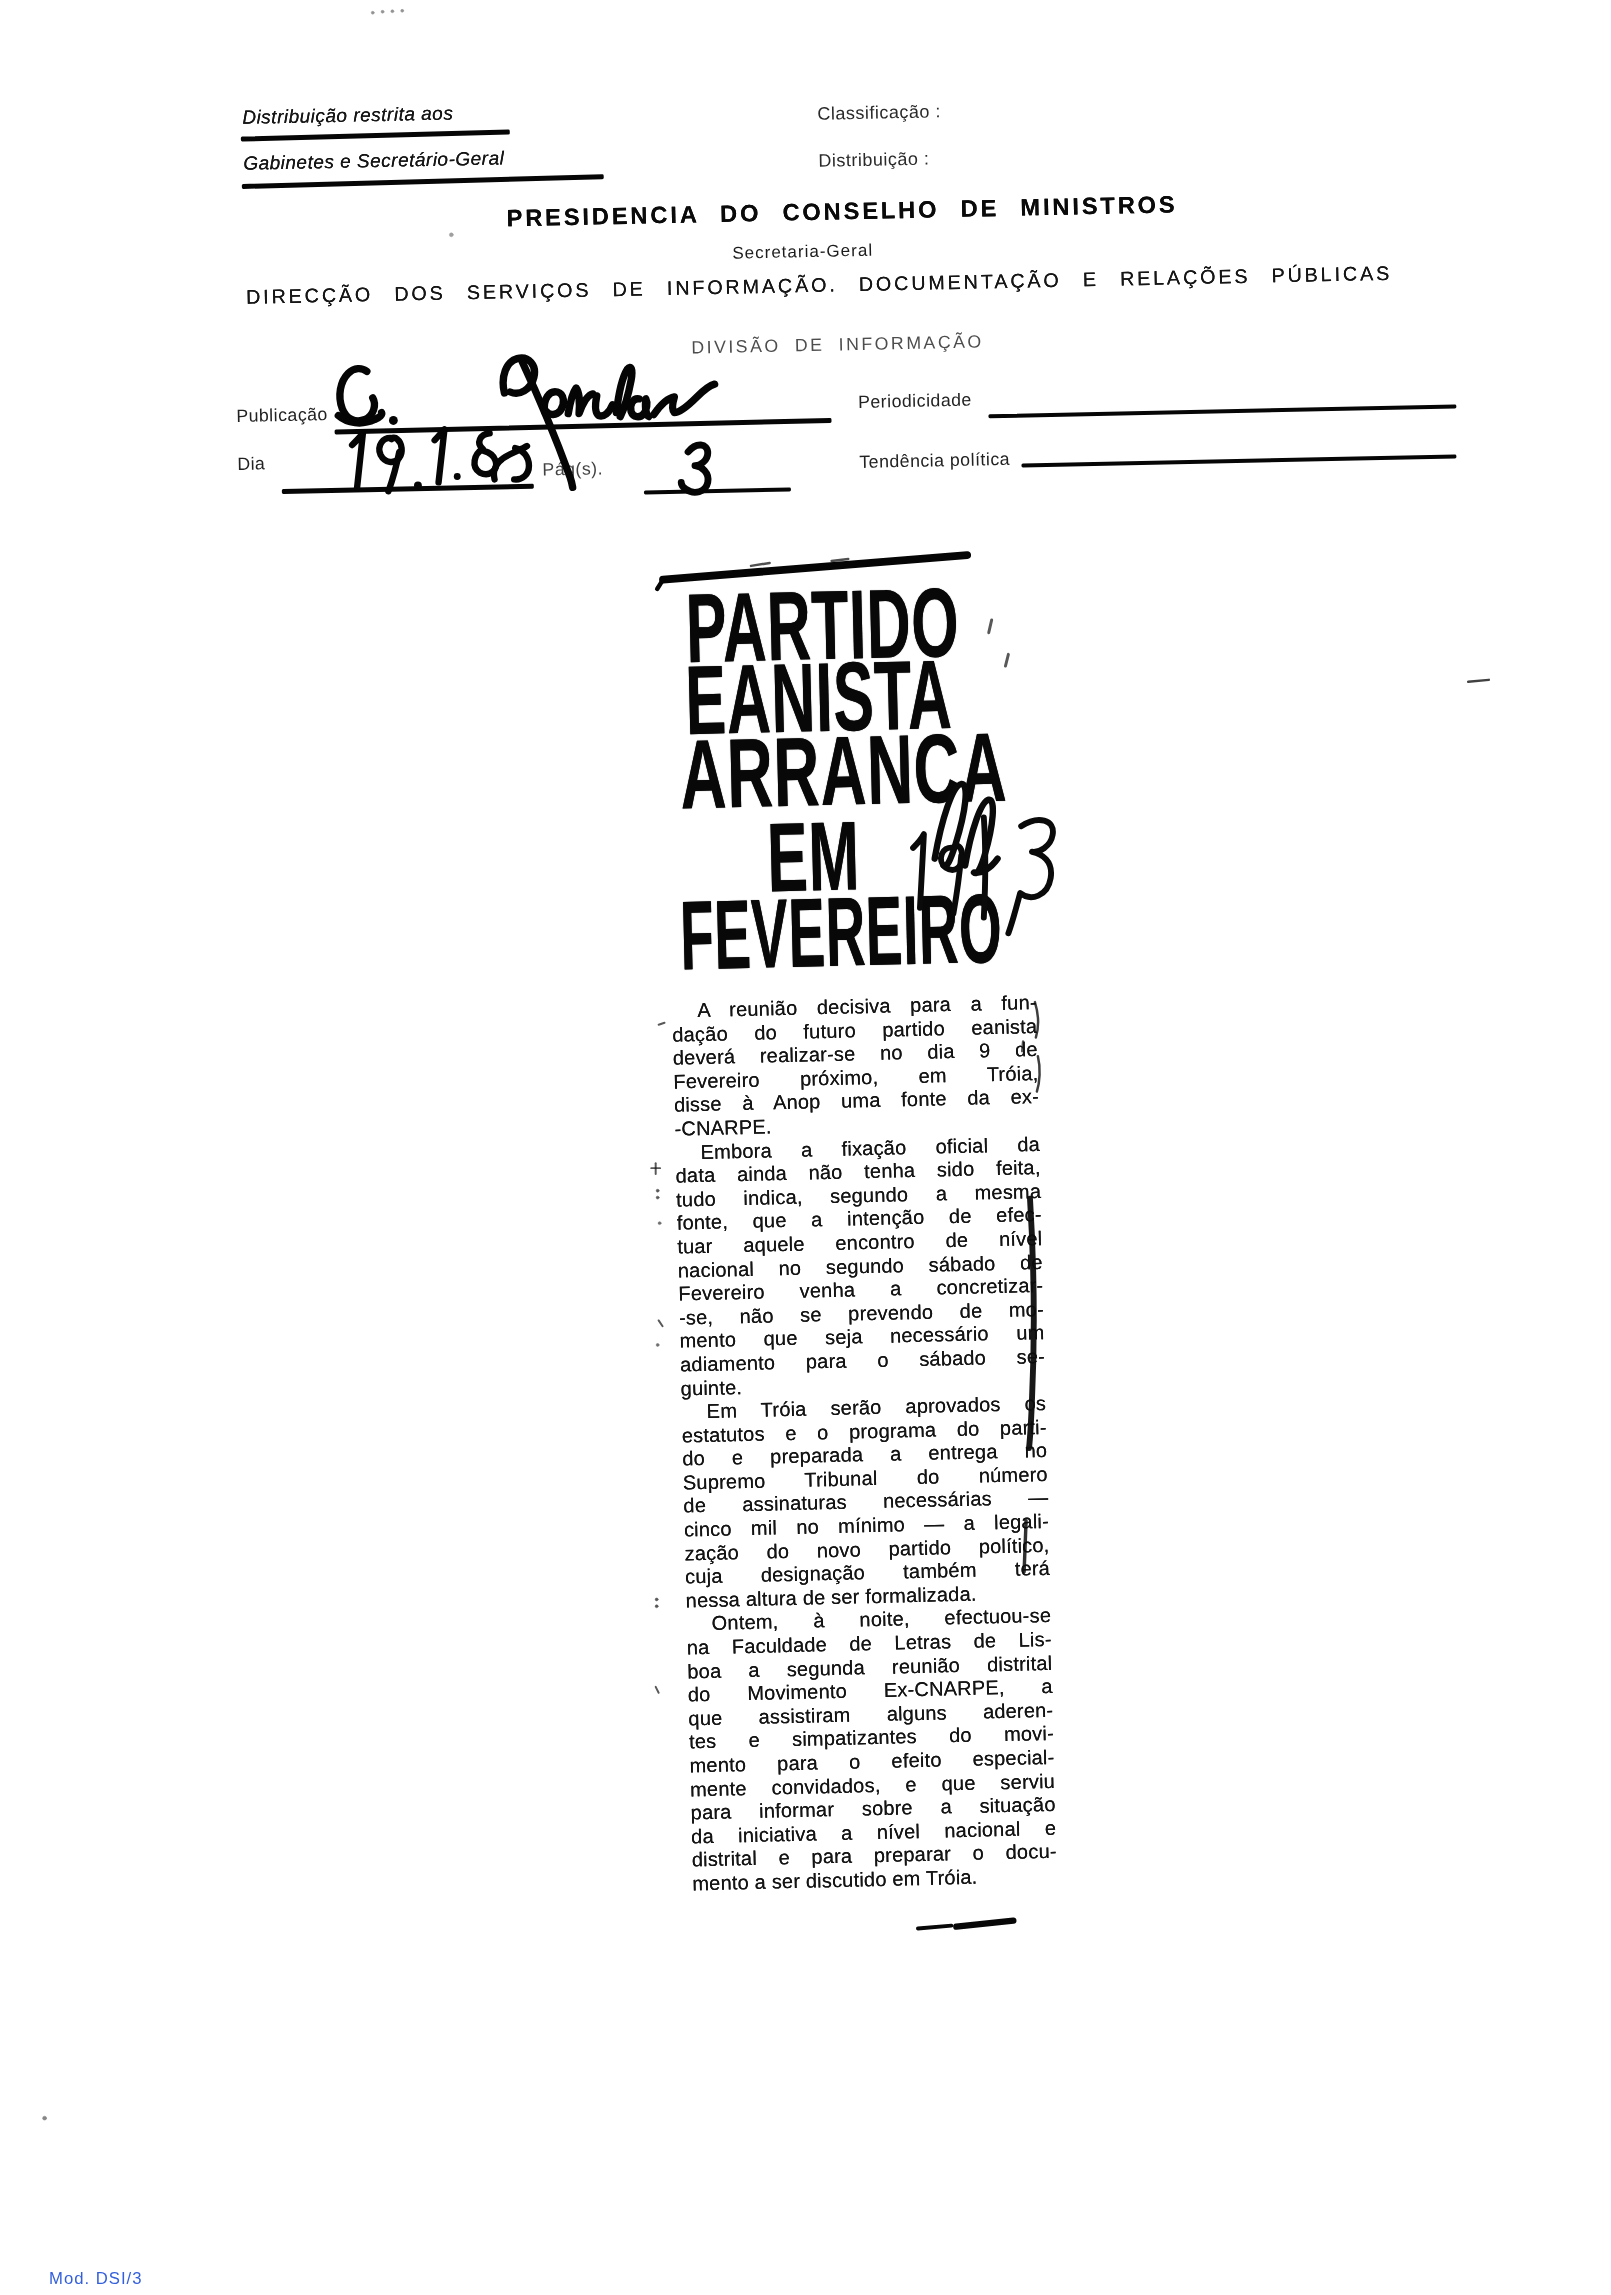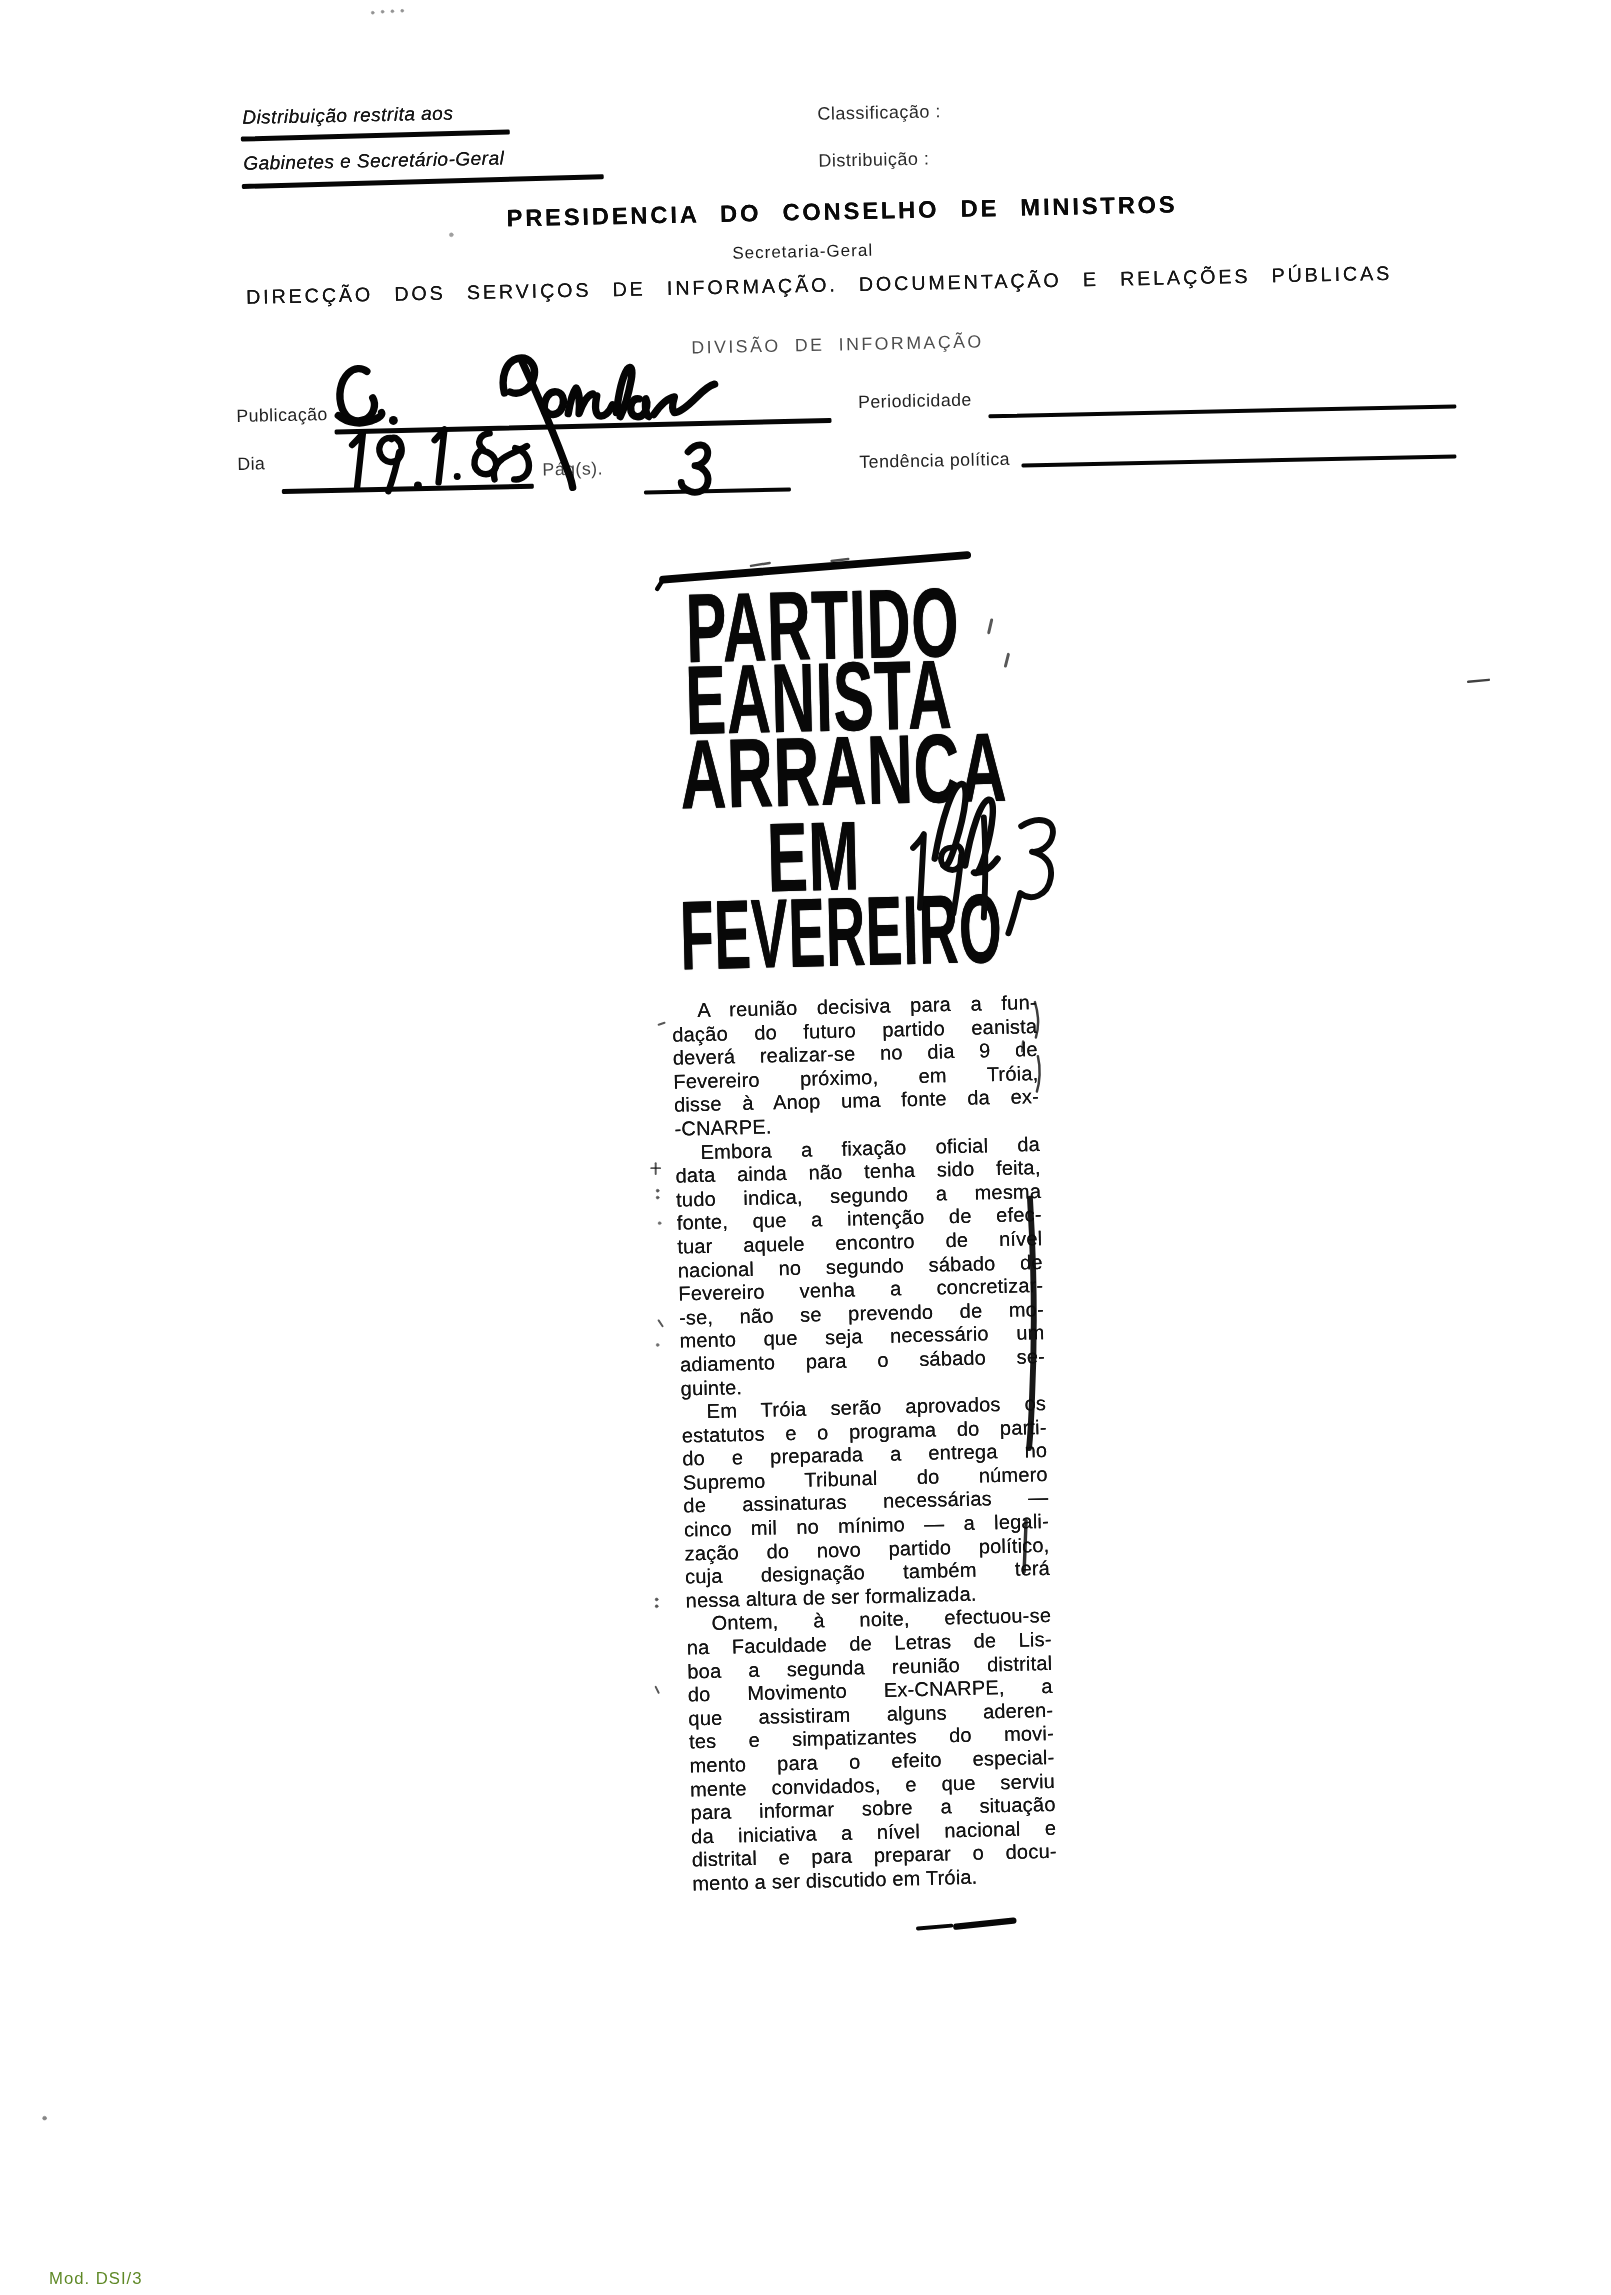--- a/index.html
+++ b/index.html
@@ -32,21 +32,21 @@
   .hl:nth-of-type(3){left:21.6px; top:176px; transform:scaleX(.65);}
   .hl:nth-of-type(4){left:107px;top:261px; transform:scaleX(.62);}
   .hl:nth-of-type(5){left:17.7px; top:337px; transform:scaleX(.56);}
   #article{position:absolute; left:7.9px; top:450px; width:365px;
            font-size:20px; line-height:23.6px; color:#141414; letter-spacing:0.2px;
            text-shadow:0 0 0.5px rgba(0,0,0,.9);}
   .art-line{text-align:justify; text-align-last:justify; height:23.6px; overflow:visible;}
   .art-line.last{text-align-last:left;}
   .art-line.first{text-indent:25.5px;}
   
-  #modref{font-size:16.7px; color:#4d7c0f; letter-spacing:1px; opacity:.9;}
+  #modref{font-size:16.7px; color:#1d4ed8; letter-spacing:1px; opacity:.9;}
   #ink{position:absolute; left:0; top:0; pointer-events:none;}
 </style>
 </head>
 <body>
 
 <div id="page">
 
   <div id="hdr">
     <div class="abs stamp" style="left:5.9px; top:8.8px;">Distribuição restrita aos</div>
     <div class="bar" style="left:3.9px; top:38px; width:269px; height:4.9px; transform:rotate(-.3deg);"></div>

